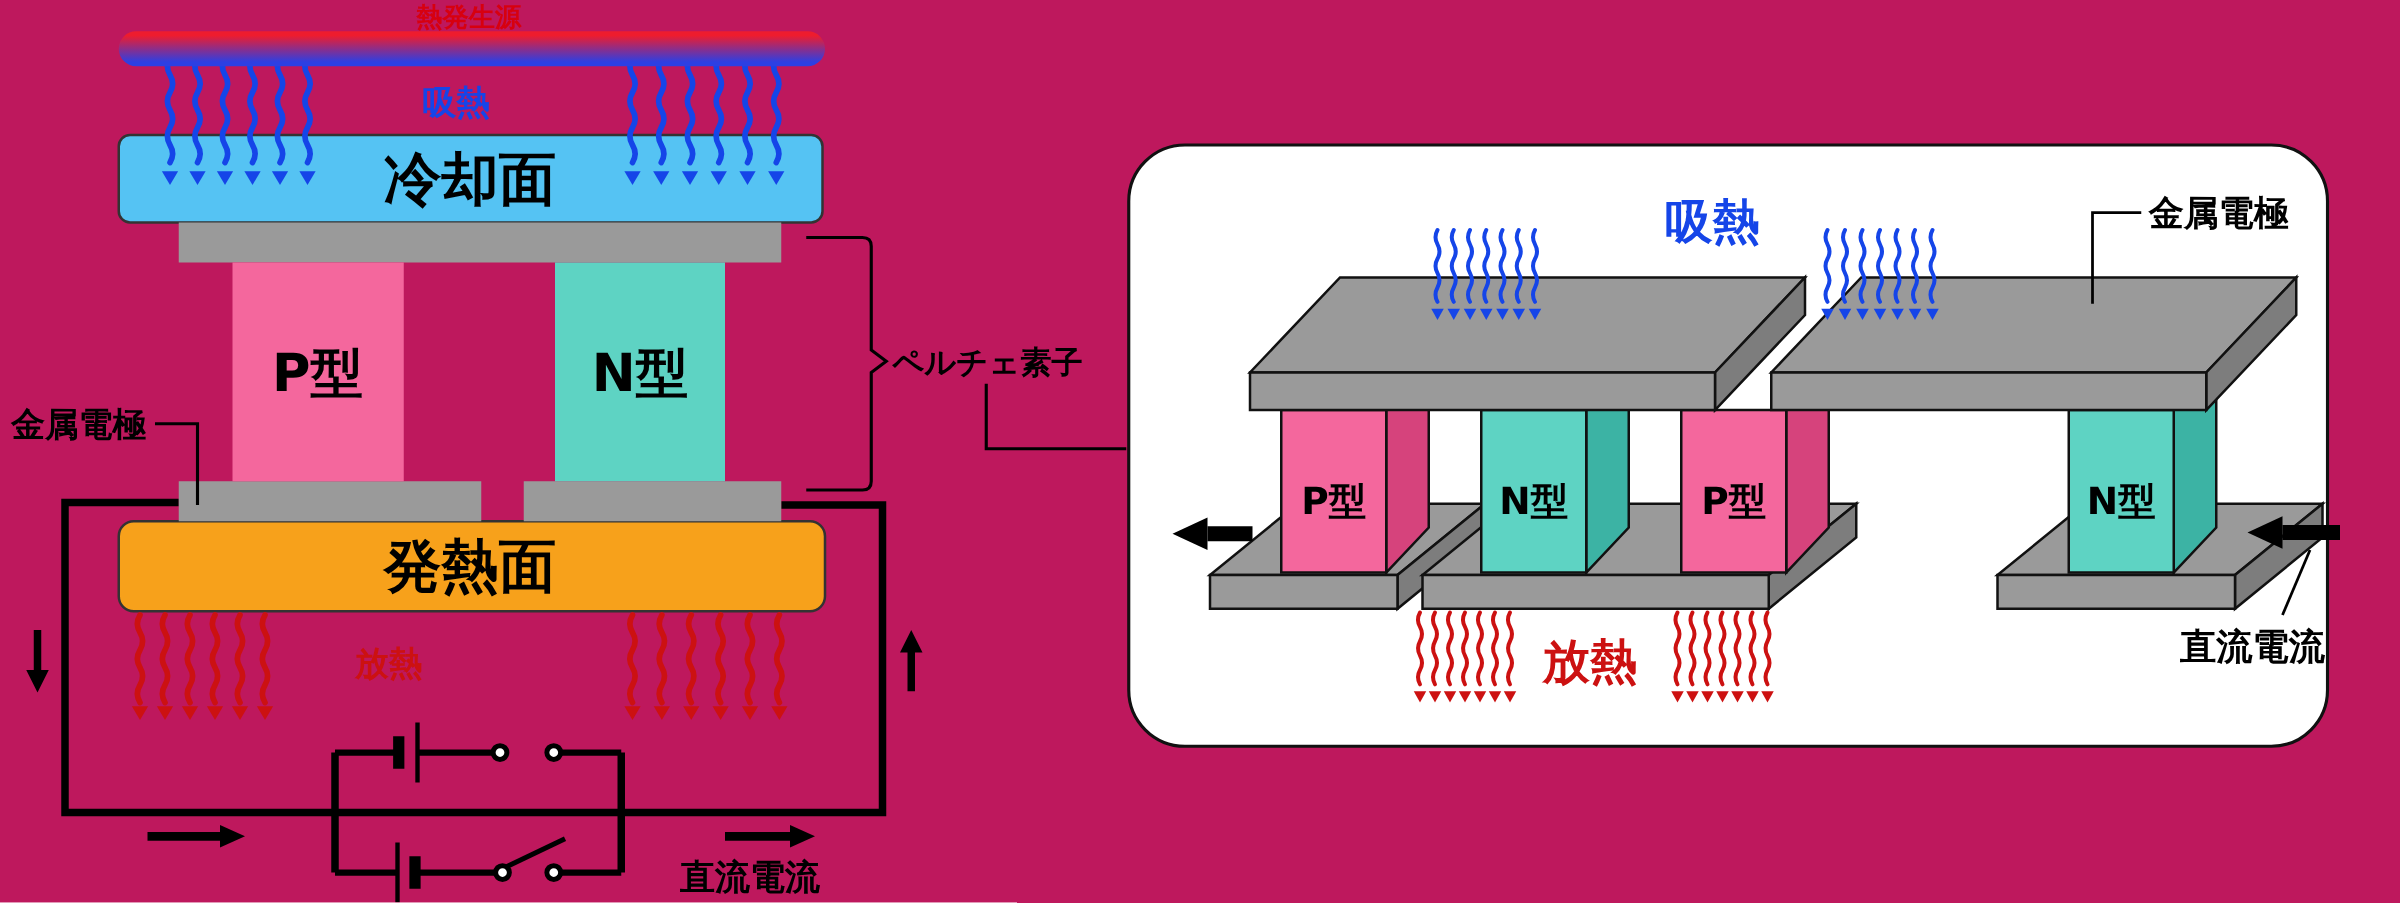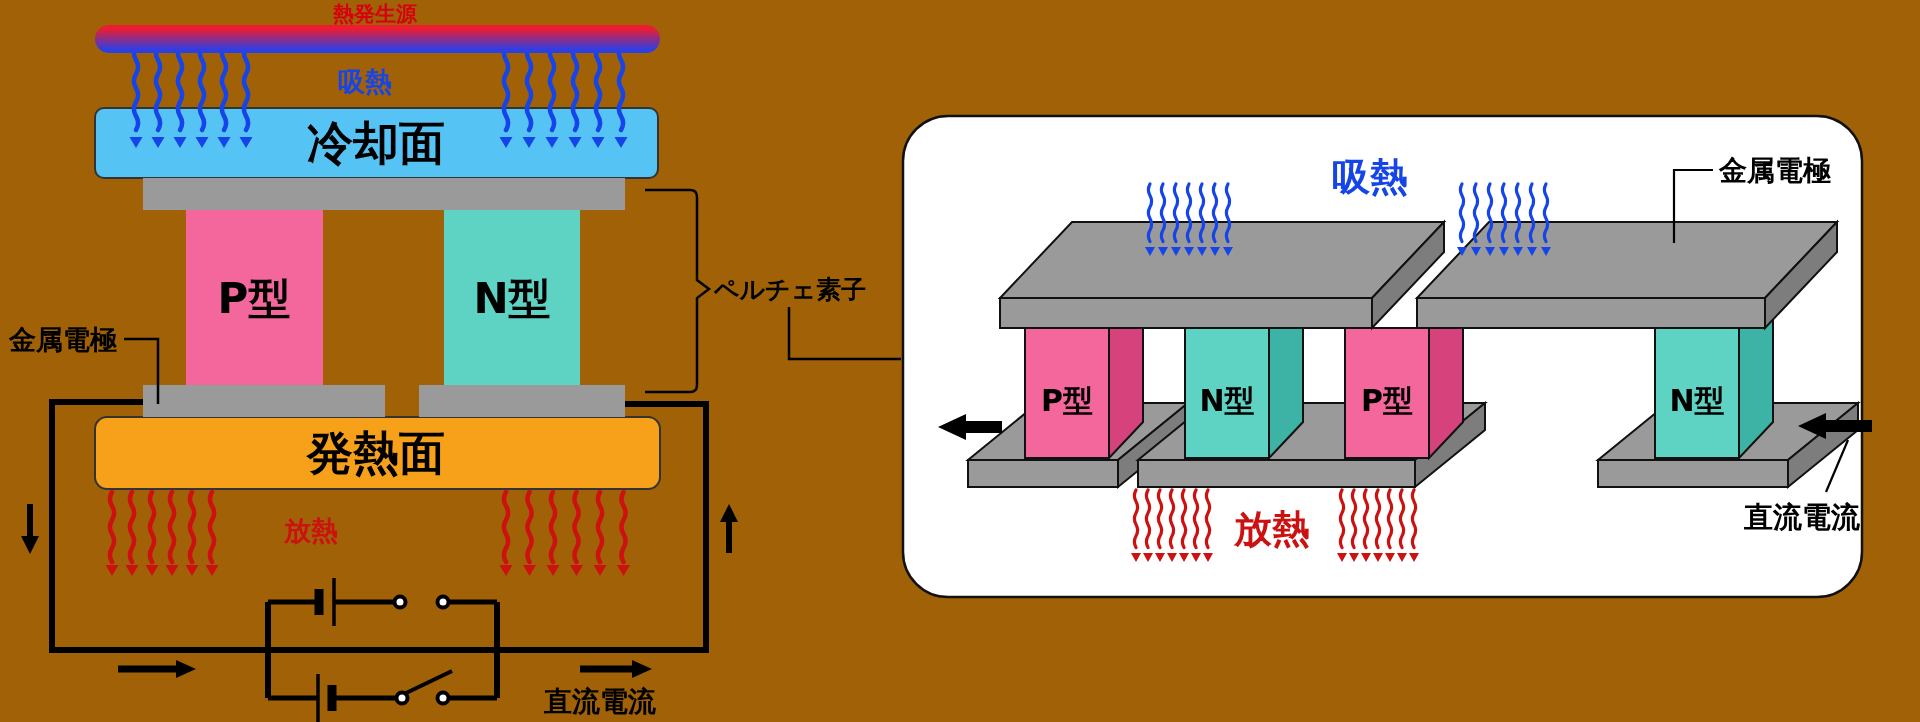--- a/index.html
+++ b/index.html
@@ -1,16 +1,16 @@
 <!DOCTYPE html>
 <html><head>
 <meta charset="utf-8">
 <style>
   html,body{margin:0;padding:0;background:#ffffff;}
-  #stage{position:relative;width:1920px;height:722px;background:#a16207;overflow:hidden;
+  #stage{position:relative;width:1920px;height:722px;background:#be185d;overflow:hidden;
          font-family:"DejaVu Sans","Liberation Sans",sans-serif;}
   svg{display:block;}
   text{font-family:"DejaVu Sans","Liberation Sans",sans-serif;font-weight:700;}
 </style>
 </head>
 <body>
 
 <div id="stage">
 <svg width="1920" height="722" viewBox="0 0 1920 722">
   <defs>

